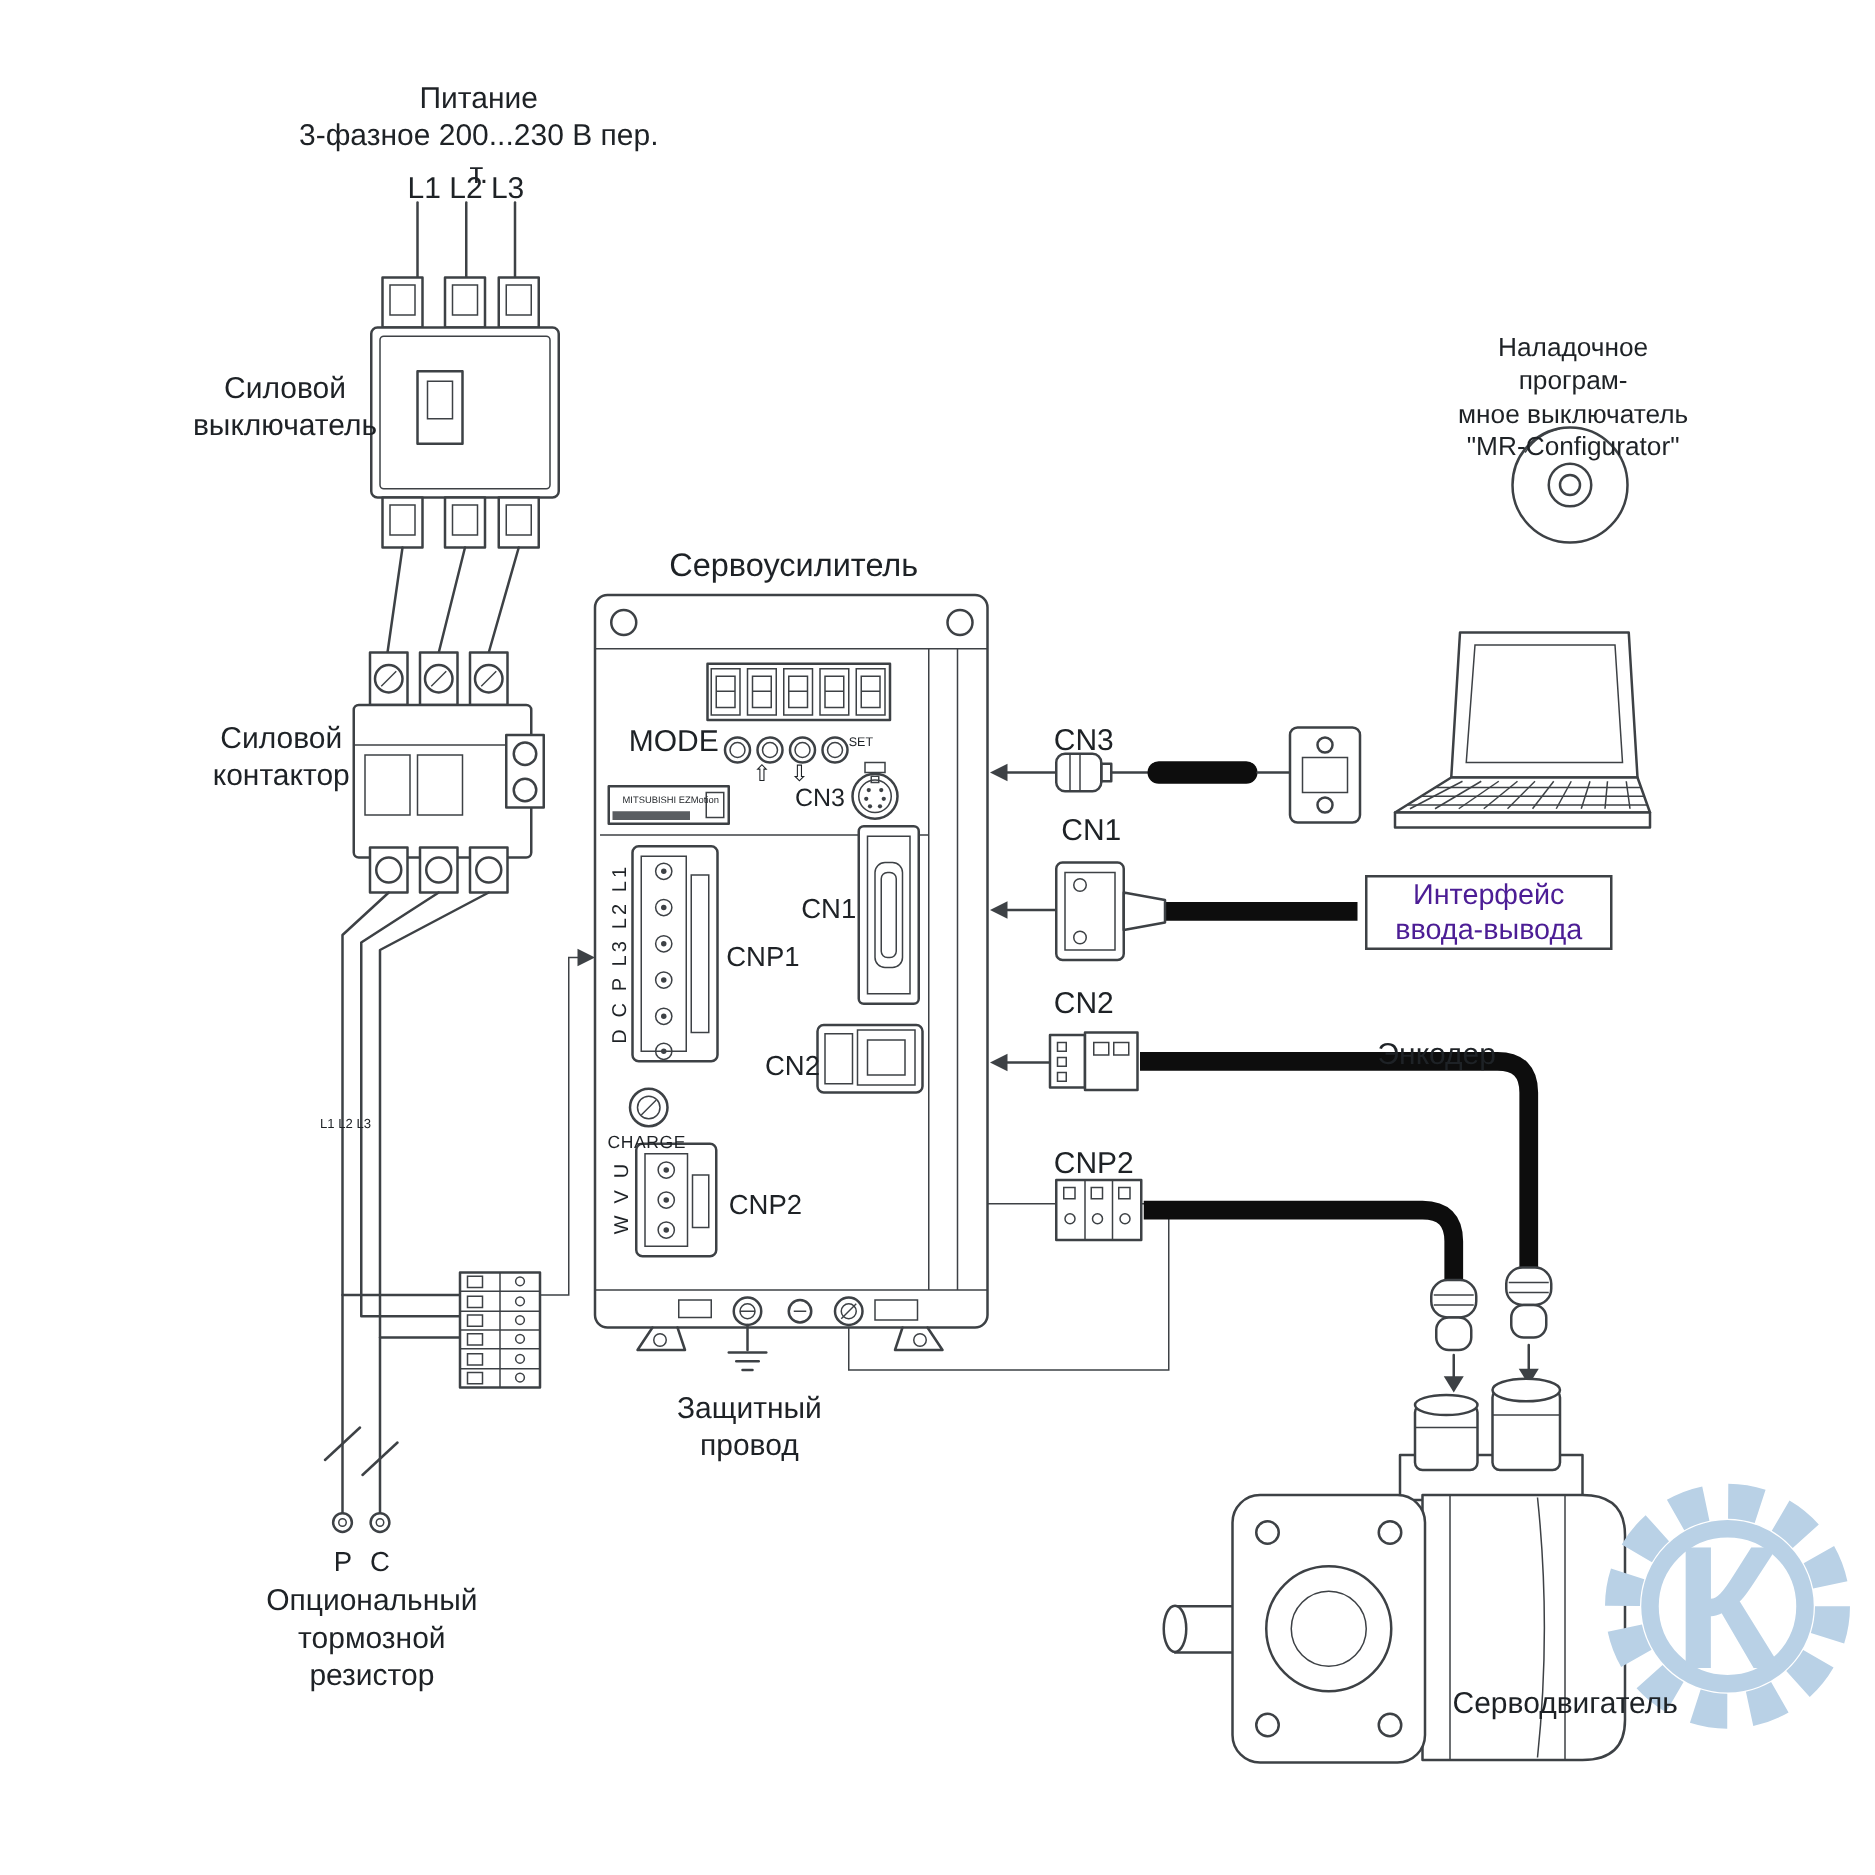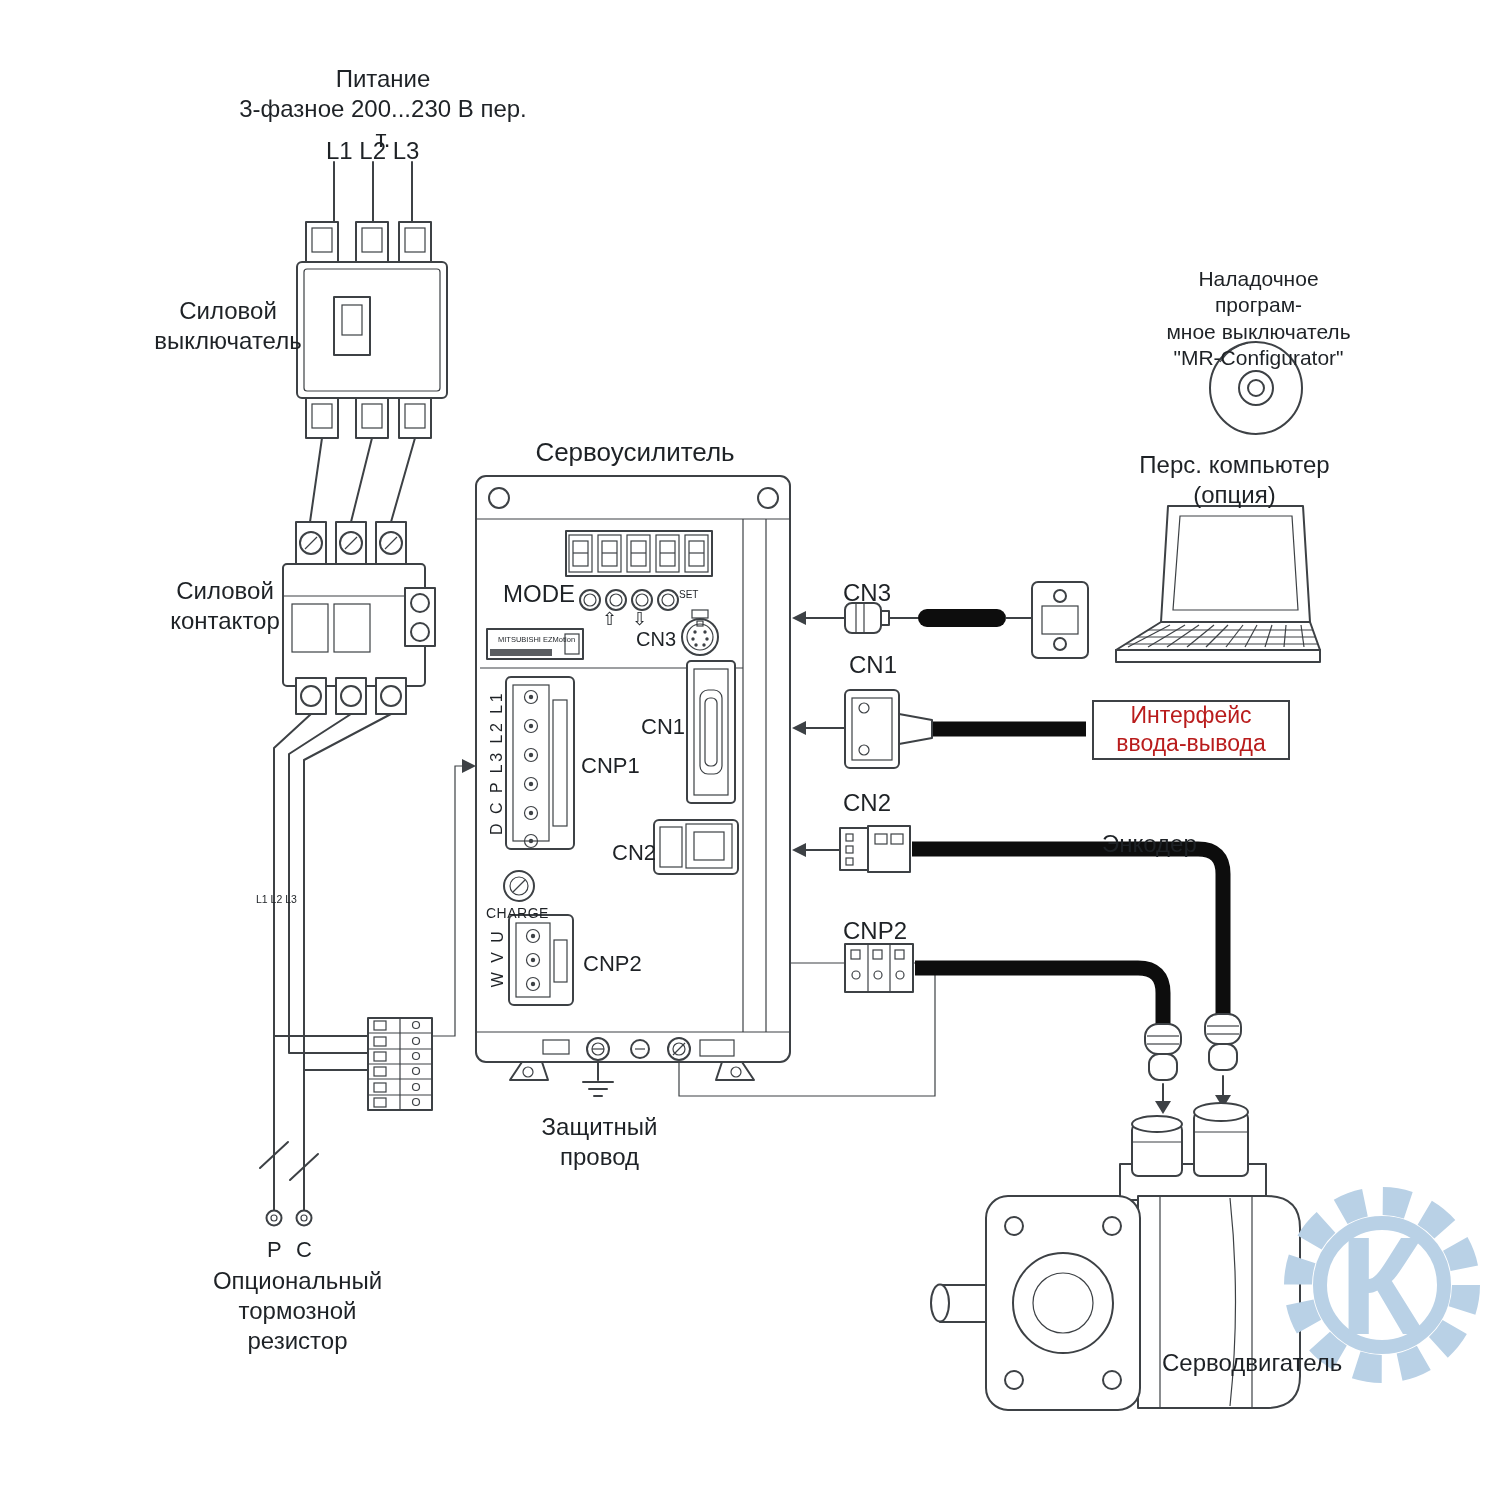--- a/index.html
+++ b/index.html
@@ -5,21 +5,21 @@
   html,body{margin:0;padding:0;background:#ffffff}
   .stage{position:relative;width:1500px;height:1500px;background:#fff;overflow:hidden;
          font-family:"Liberation Sans",sans-serif}
   .stage svg{position:absolute;left:0;top:0}
   .lbl{position:absolute;color:#1e2226;font-size:24px;line-height:1.26;white-space:pre-line}
   .c{text-align:center}
   .nw{white-space:nowrap}
   .vert{position:absolute;color:#1e2226;font-size:16px;letter-spacing:2.5px;white-space:nowrap;
         transform:translate(-50%,-50%) rotate(-90deg)}
   .iobox{position:absolute;border:2px solid #3d4145;display:flex;align-items:center;
-         justify-content:center;text-align:center;color:#b91c1c;white-space:pre-line}
+         justify-content:center;text-align:center;color:#4c1d95;white-space:pre-line}
   
   .ln{stroke:#3d4145;stroke-width:2;fill:none;stroke-linecap:round;stroke-linejoin:round}
   .tn{stroke:#3d4145;stroke-width:1.2;fill:none}
   .wf{fill:#fff;stroke:#3d4145;stroke-width:2;stroke-linejoin:round}
   .cab{stroke:#0d0d0d;stroke-width:15;fill:none}
   .ar{fill:#3d4145;stroke:none}
 </style>
 </head>
 <body>
 
@@ -417,22 +417,20 @@
 <div class="vert" style="left:498px;top:958px">W V U</div>
 
 <div class="lbl nw" style="left:843px;top:578px">CN3</div>
 <div class="lbl nw" style="left:849px;top:650px">CN1</div>
 <div class="lbl nw" style="left:843px;top:788px">CN2</div>
 <div class="lbl nw" style="left:843px;top:916px">CNP2</div>
 
 <div class="lbl c" style="left:1156px;top:266px;width:205px;font-size:21px">Наладочное програм-
 мное выключатель
 "MR-Configurator"</div>
-<div class="lbl c" style="left:1132px;top:450px;width:205px">Перс. компьютер
-(опция)</div>
 <div class="iobox" style="left:1092px;top:700px;width:194px;height:56px;font-size:23px;line-height:1.2">Интерфейс
 ввода-вывода</div>
 <div class="lbl nw" style="left:1102px;top:829px">Энкодер</div>
 
 <div class="lbl c" style="left:532px;top:1112px;width:135px">Защитный
 провод</div>
 <div class="lbl nw" style="left:267px;top:1236px;font-size:22px">P</div>
 <div class="lbl nw" style="left:296px;top:1236px;font-size:22px">C</div>
 <div class="lbl c" style="left:205px;top:1266px;width:185px">Опциональный
 тормозной

